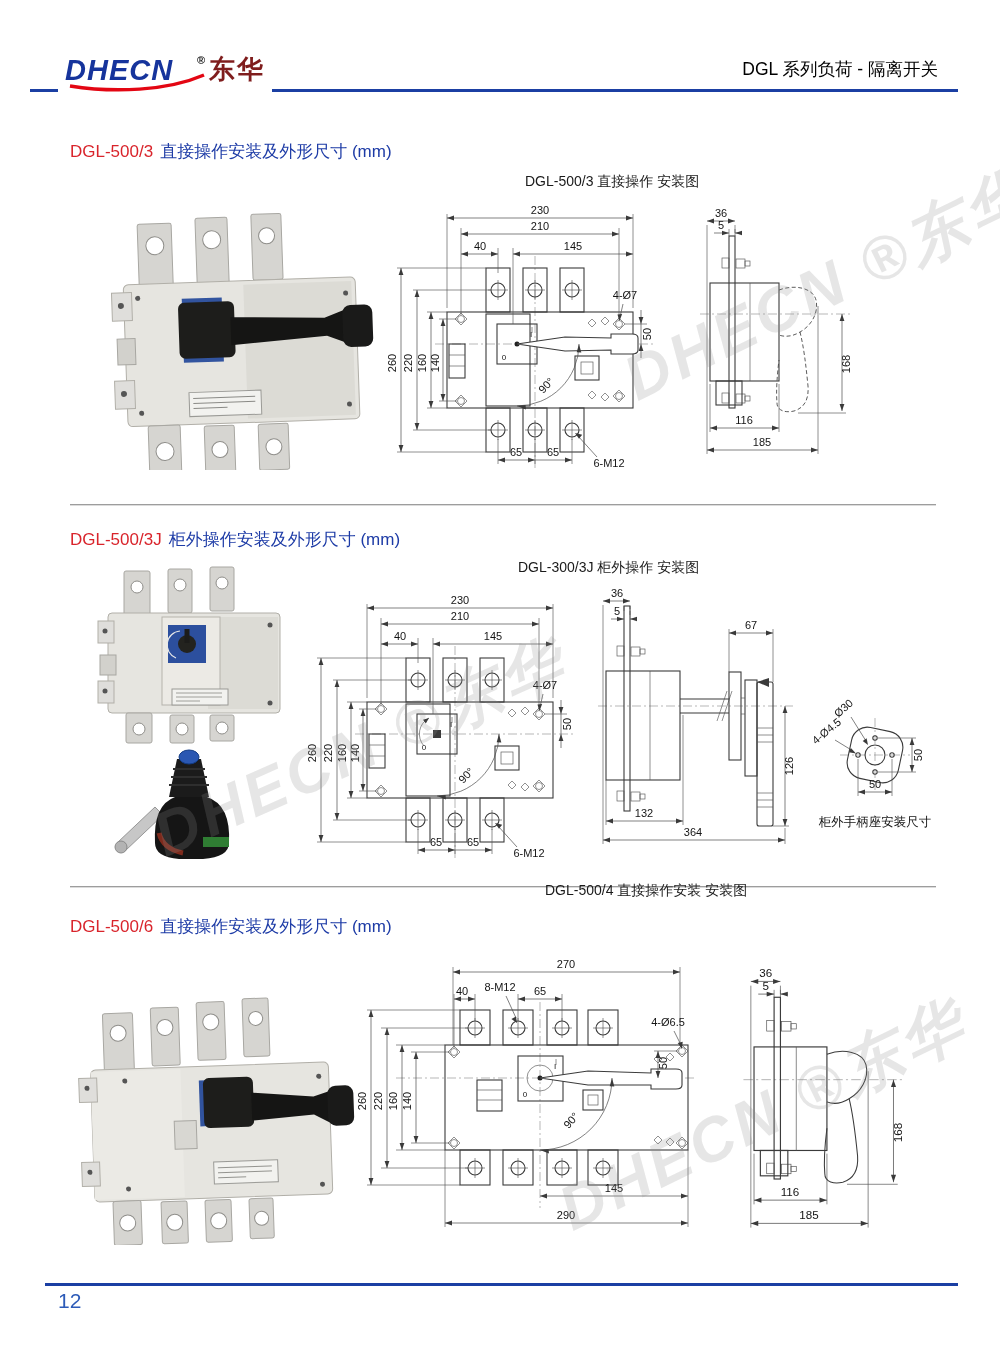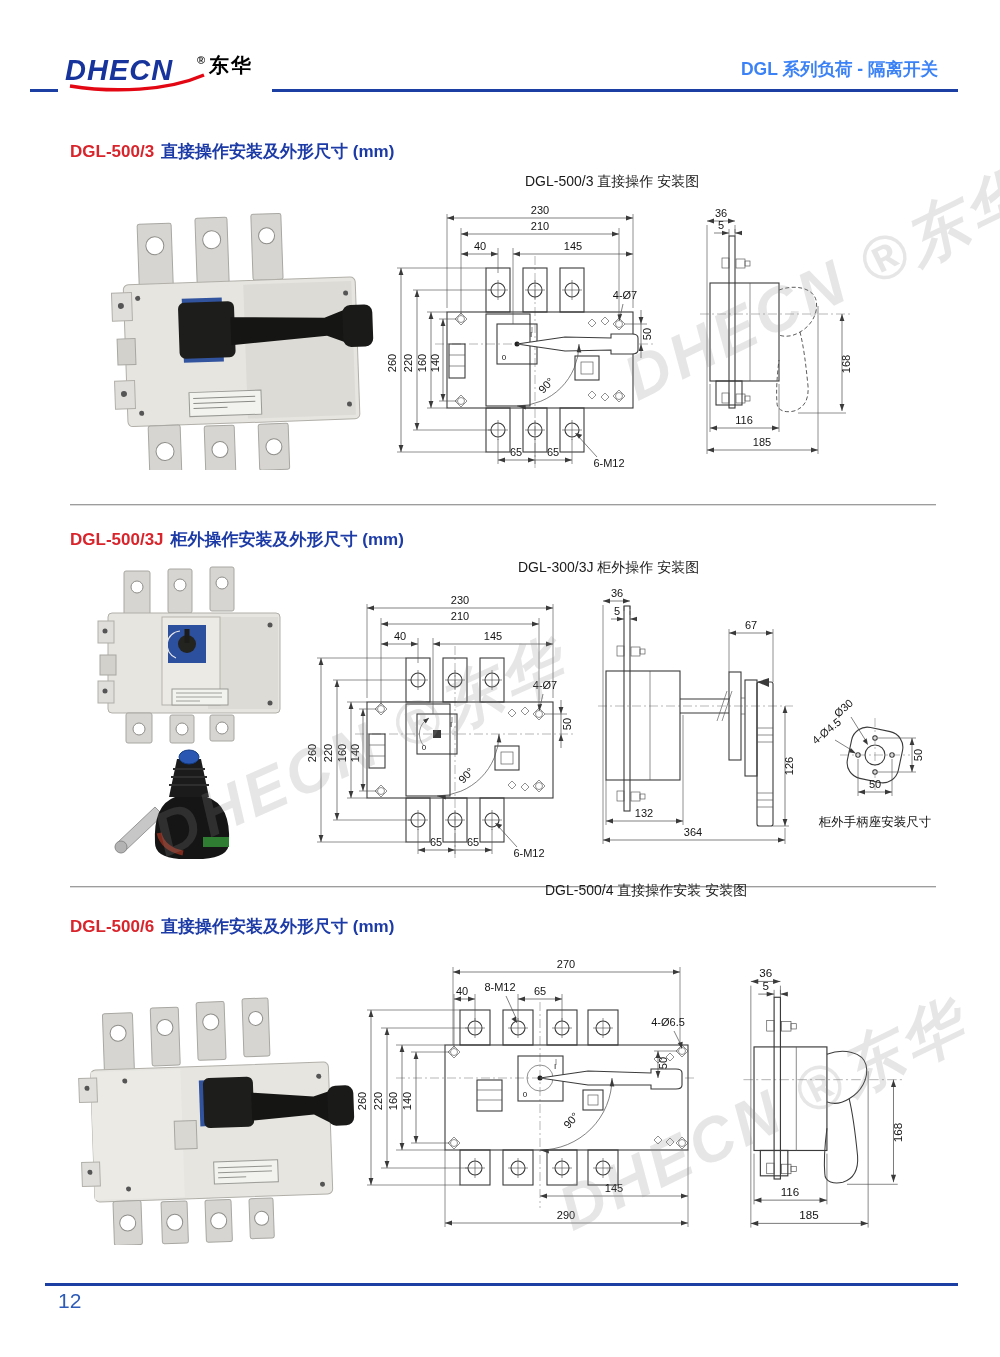--- a/index.html
+++ b/index.html
@@ -3,26 +3,26 @@
 <meta charset="utf-8">
 <style>
   *{margin:0;padding:0;box-sizing:border-box}
   html,body{background:#fff}
   body{font-family:"Liberation Sans","DejaVu Sans",sans-serif}
   .page{position:relative;width:1000px;height:1357px;background:#fff;overflow:hidden}
   .abs{position:absolute}
   
   .logo-svg{position:absolute;left:62px;top:50px}
   .logo-reg{position:absolute;left:197px;top:54px;font-size:11px;font-weight:bold;color:#111}
-  .logo-cn{position:absolute;left:209px;top:52px;font-size:20px;font-weight:bold;color:#000000;letter-spacing:2px}
-  .doc-title{position:absolute;top:57px;right:62px;font-size:17.5px;font-weight:700;color:#3b82f6}
+  .logo-cn{position:absolute;left:209px;top:52px;font-size:26px;font-weight:bold;color:#7f1d1d;letter-spacing:2px}
+  .doc-title{position:absolute;top:57px;right:62px;font-size:17.5px;font-weight:400;color:#000000}
   .blue-stub{position:absolute;left:30px;top:89px;width:28px;height:3px;background:#1b3fa3}
   .blue-line{position:absolute;left:272px;top:89px;width:686px;height:3px;background:#1b3fa3}
   
-  .sec-head{position:absolute;left:70px;font-size:17px;font-weight:bold}
+  .sec-head{position:absolute;left:70px;font-size:17px;font-weight:normal}
   .sec-head .model{color:#d9242b;margin-right:7px}
   .sec-head .rest{color:#1d3ba6}
   .draw-title{position:absolute;font-size:14px;color:#1a1a1a}
   .divider{position:absolute;left:70px;width:866px;height:2px;background:#9d9d9d;border-bottom:1px solid #dcdcdc}
   
   .footer-line{position:absolute;left:45px;top:1283px;width:913px;height:3px;background:#1b3fa3}
   .page-no{position:absolute;left:58px;top:1289px;font-size:21px;color:#2d5bb8}
   .footer-info{position:absolute;left:100px;top:1294px;font-size:12px;font-weight:bold;color:#111;white-space:pre}
   
   .wm{position:absolute;font-size:62px;font-weight:bold;font-style:italic;letter-spacing:4px;

